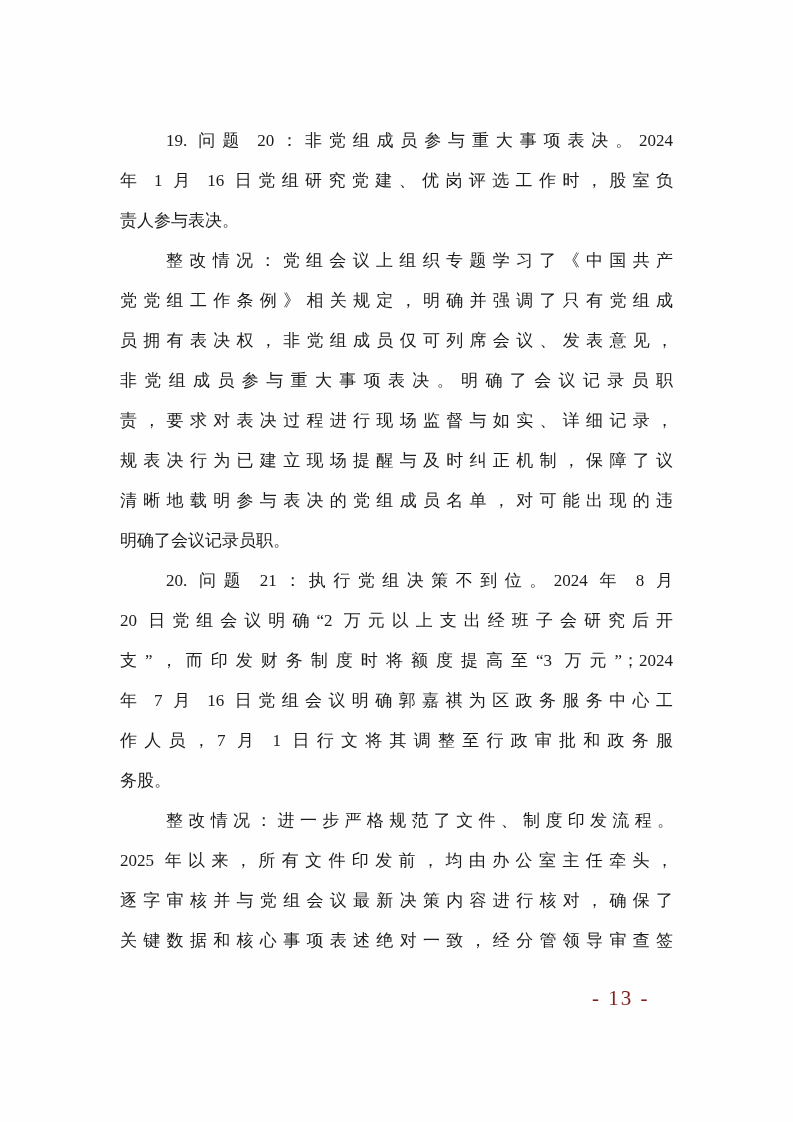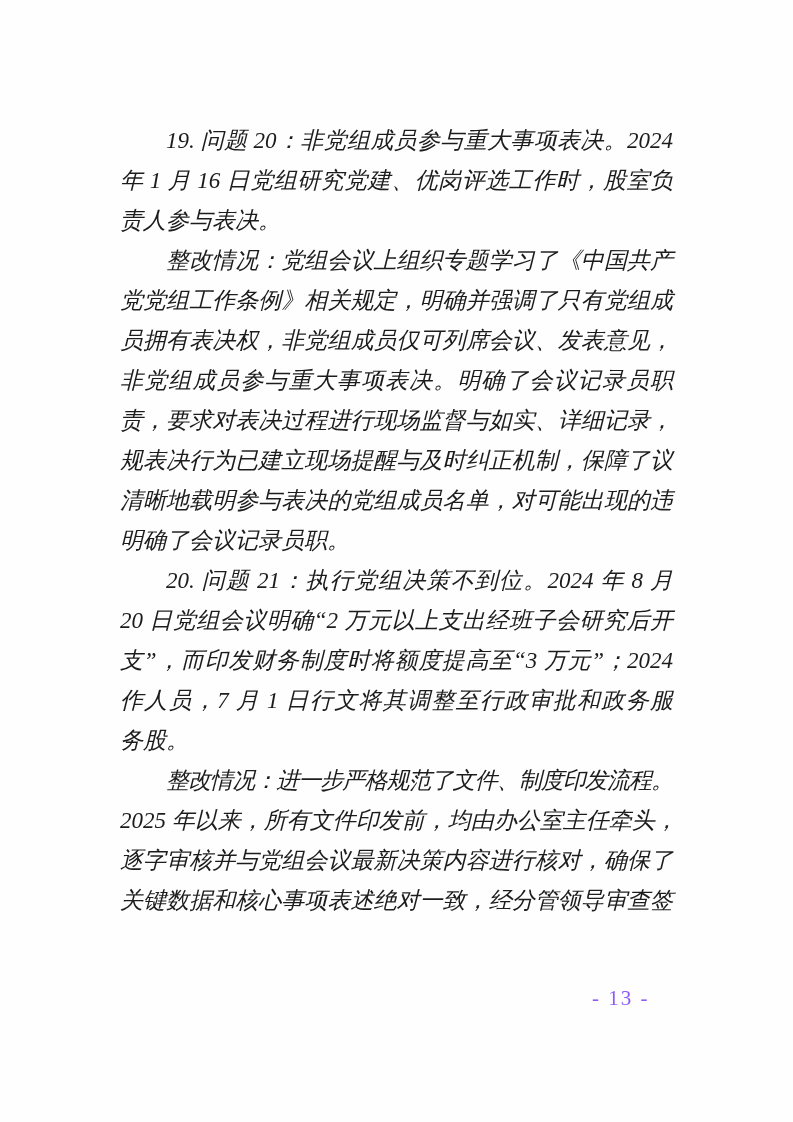--- a/index.html
+++ b/index.html
@@ -18,44 +18,43 @@
   }
   .doc-body {
     position: absolute;
     left: 120px;
     top: 121px;
     width: 553px;
   }
   .line {
     height: 40px;
     line-height: 40px;
-    font-size: 23px;
+    font-size: 17px;
     white-space: nowrap;
     text-align: justify;
     text-align-last: justify;
-    font-style: italic;
     -moz-text-align-last: justify;
   }
   .line.end {
     text-align-last: left;
     -moz-text-align-last: left;
   }
   .line.indent {
     padding-left: 46px;
   }
   .line.tight {
     letter-spacing: -1px;
   }
   .page-number {
     position: absolute;
     left: 592px;
     top: 986px;
     font-size: 21px;
     letter-spacing: 2px;
-    color: #8b5cf6;
+    color: #7f1d1d;
     white-space: nowrap;
   }
 </style>
 </head>
 <body>
 
 <div class="page">
   <div class="doc-body">
     <div class="line indent">19. 问题 20：非党组成员参与重大事项表决。2024</div>
     <div class="line">年 1 月 16 日党组研究党建、优岗评选工作时，股室负</div>
@@ -64,20 +63,21 @@
     <div class="line">党党组工作条例》相关规定，明确并强调了只有党组成</div>
     <div class="line">员拥有表决权，非党组成员仅可列席会议、发表意见，</div>
     <div class="line">非党组成员参与重大事项表决。明确了会议记录员职</div>
     <div class="line">责，要求对表决过程进行现场监督与如实、详细记录，</div>
     <div class="line">规表决行为已建立现场提醒与及时纠正机制，保障了议</div>
     <div class="line">清晰地载明参与表决的党组成员名单，对可能出现的违</div>
     <div class="line end">明确了会议记录员职。</div>
     <div class="line indent">20. 问题 21：执行党组决策不到位。2024 年 8 月</div>
     <div class="line">20 日党组会议明确“2 万元以上支出经班子会研究后开</div>
     <div class="line">支”，而印发财务制度时将额度提高至“3 万元”；2024</div>
+    <div class="line">年 7 月 16 日党组会议明确郭嘉祺为区政务服务中心工</div>
     <div class="line">作人员，7 月 1 日行文将其调整至行政审批和政务服</div>
     <div class="line end">务股。</div>
     <div class="line indent tight">整改情况：进一步严格规范了文件、制度印发流程。</div>
     <div class="line">2025 年以来，所有文件印发前，均由办公室主任牵头，</div>
     <div class="line">逐字审核并与党组会议最新决策内容进行核对，确保了</div>
     <div class="line">关键数据和核心事项表述绝对一致，经分管领导审查签</div>
   </div>
   <div class="page-number">- 13 -</div>
 </div>
 

